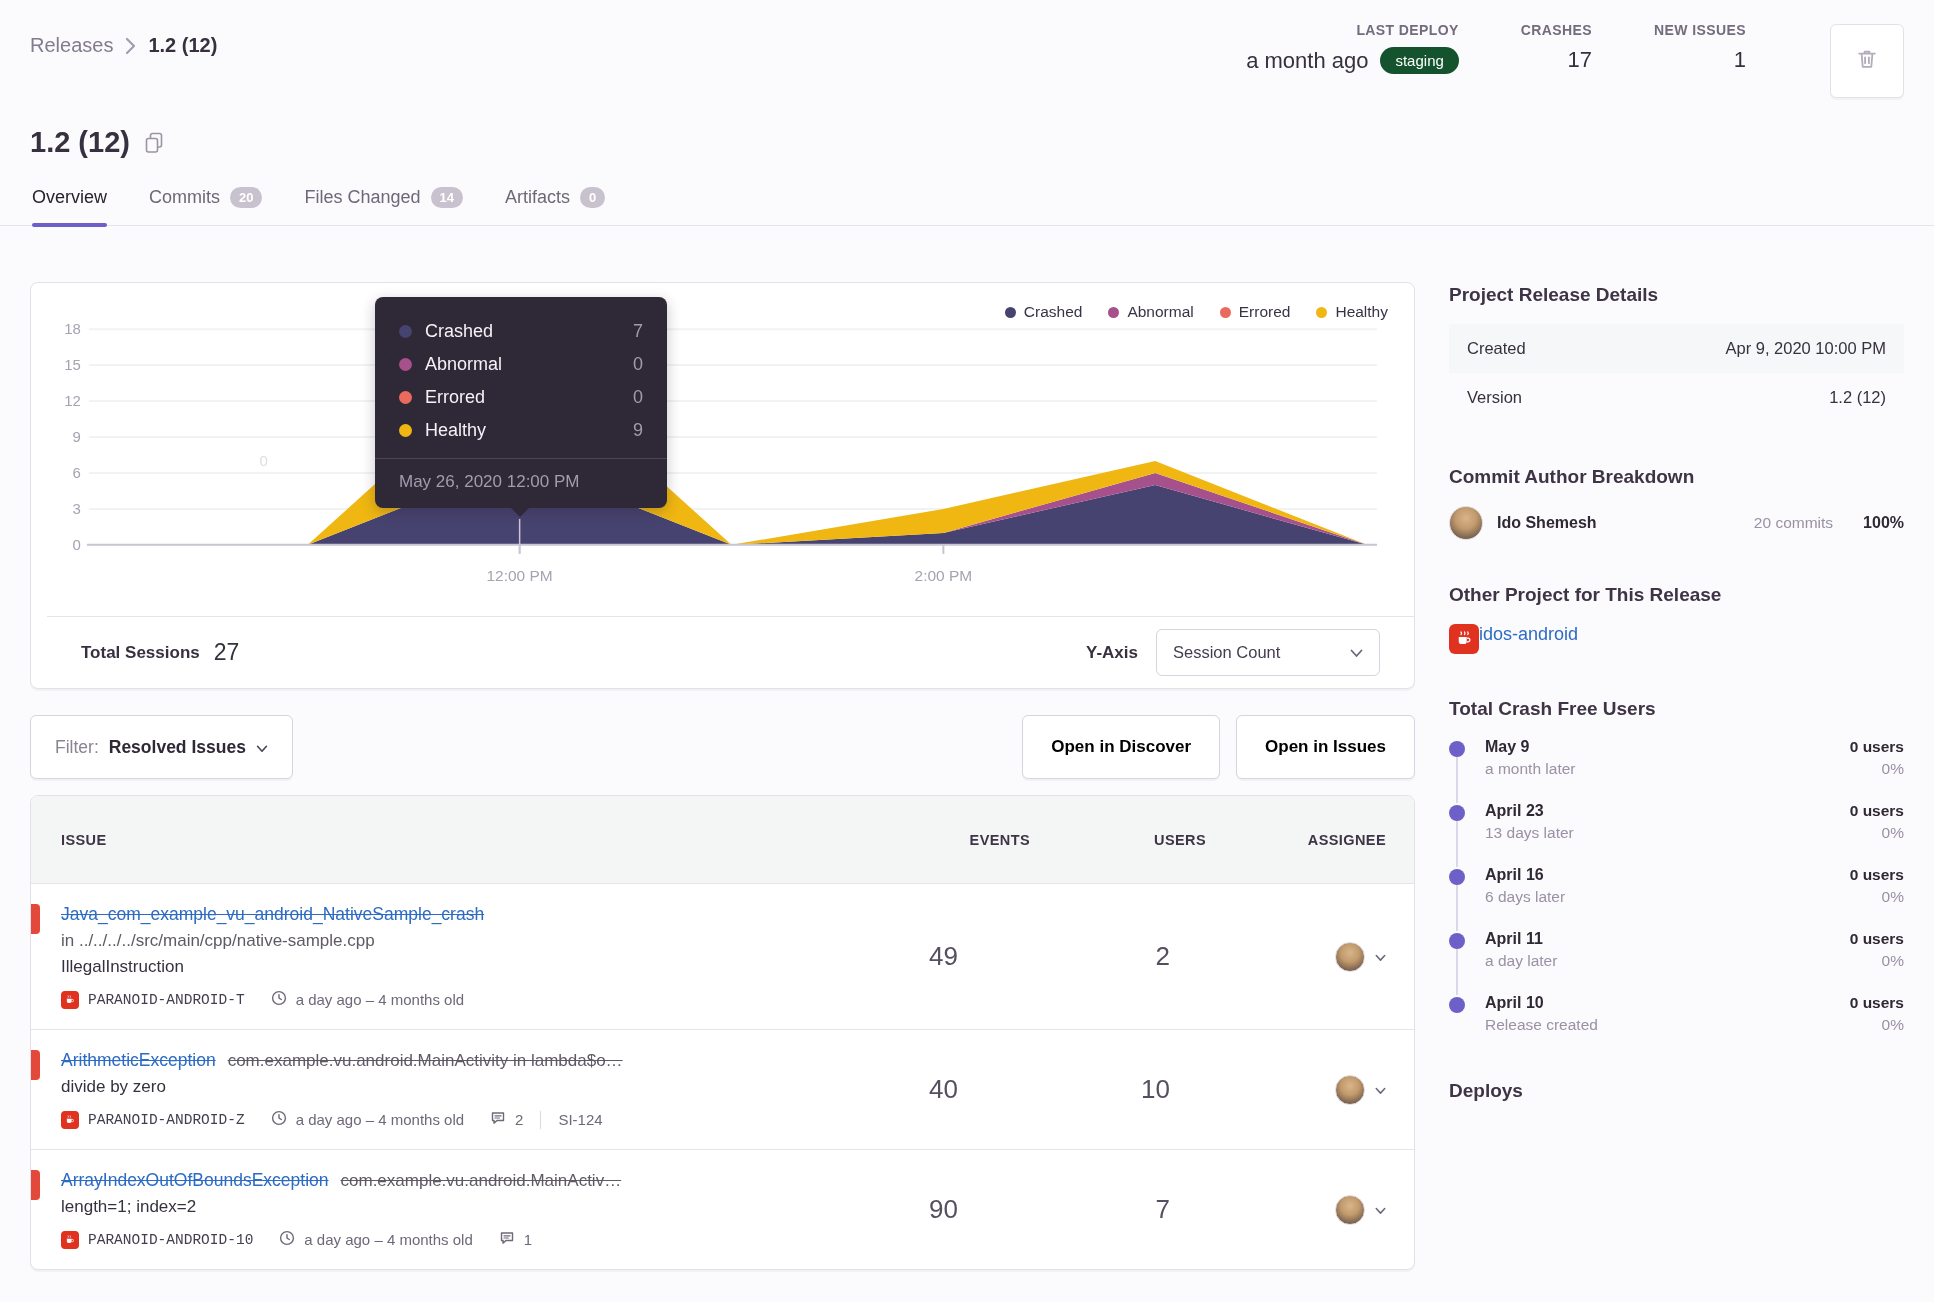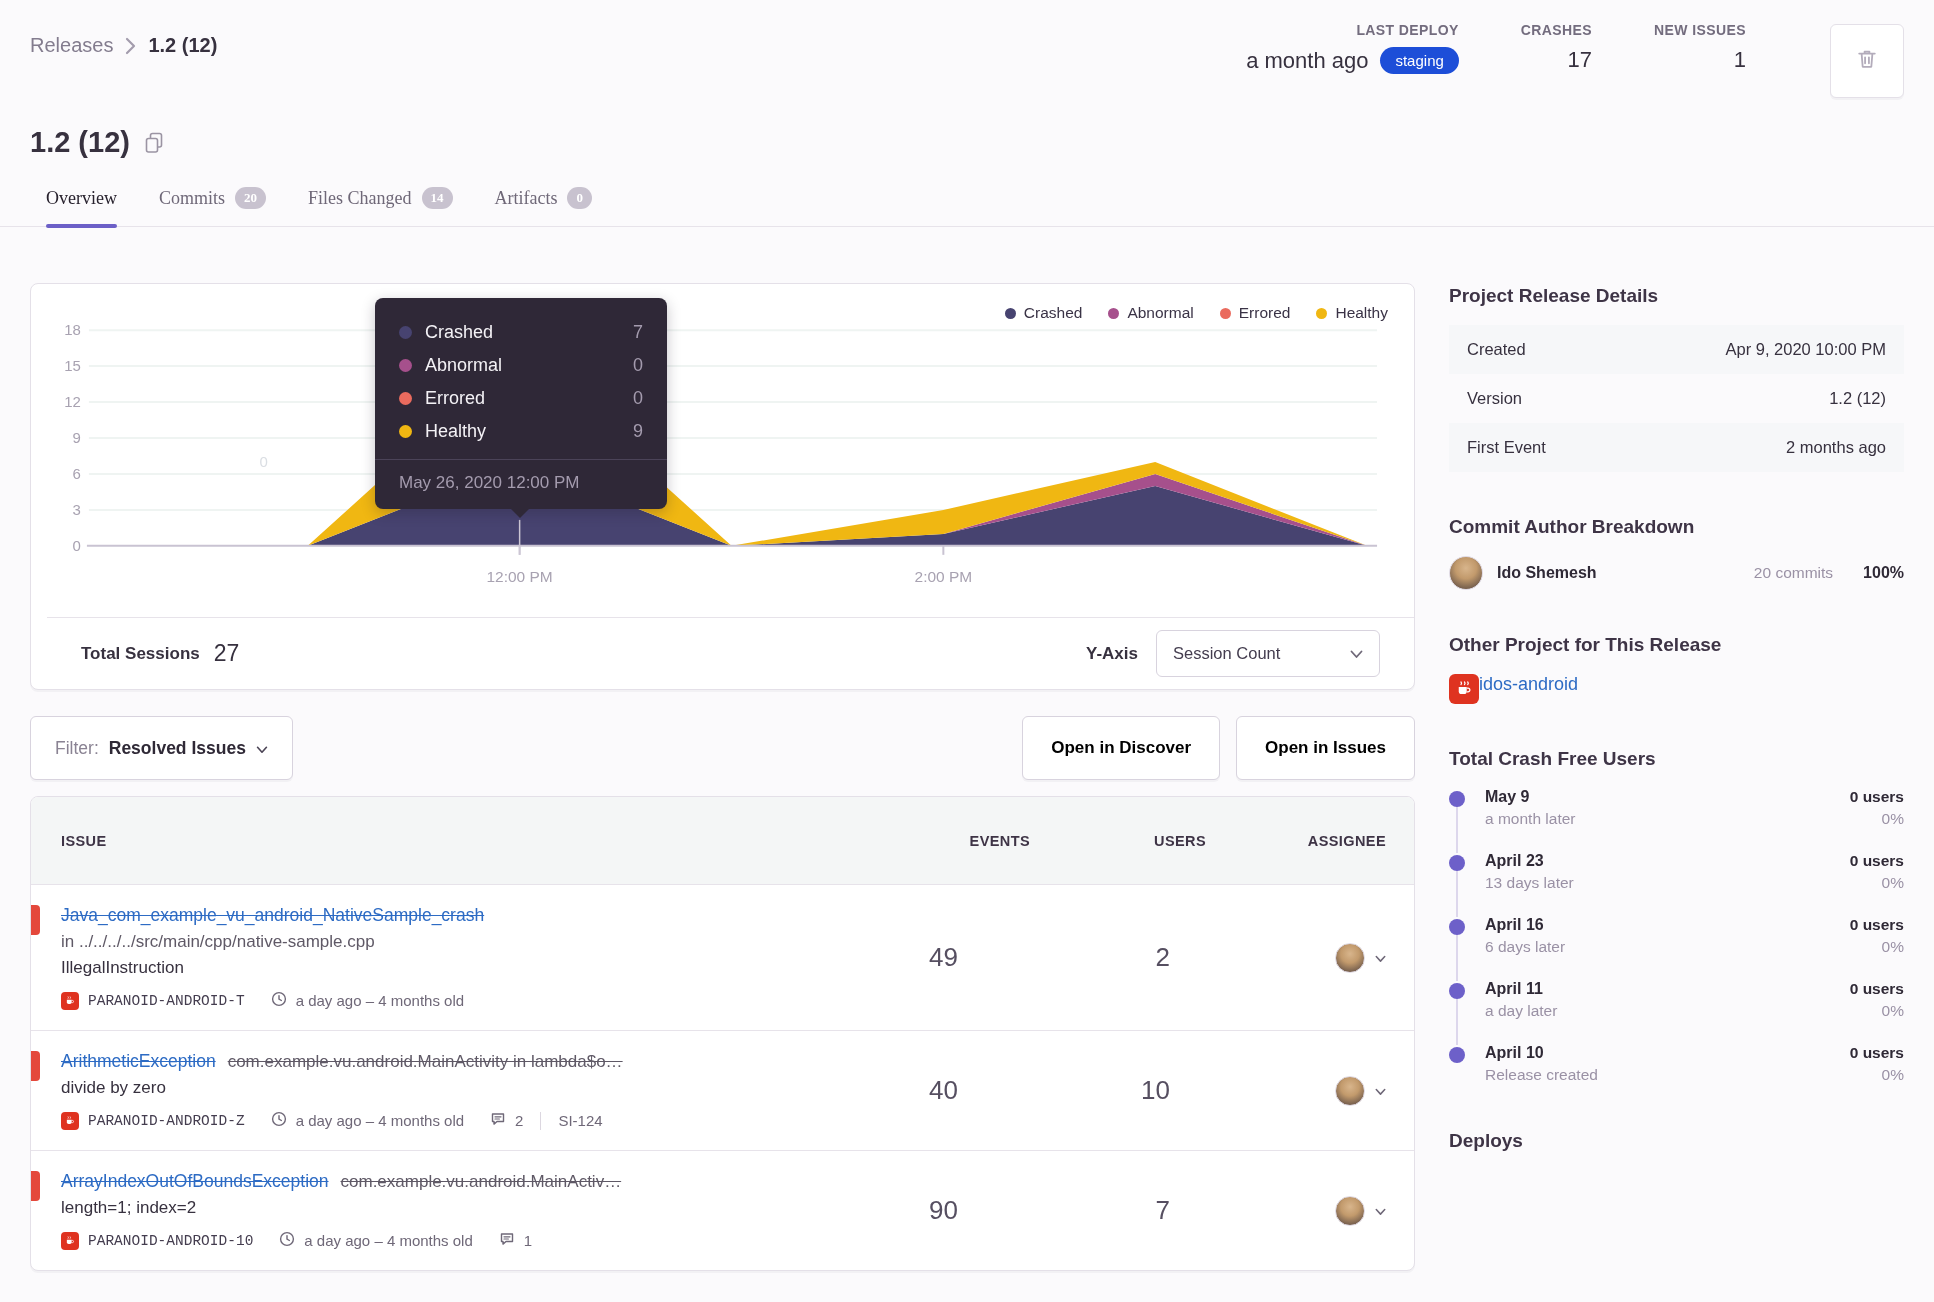--- a/index.html
+++ b/index.html
@@ -13,28 +13,28 @@
 
   
   .topbar { display: flex; justify-content: space-between; align-items: flex-start; padding-top: 22px; }
   .breadcrumb { display: flex; align-items: center; gap: 12px; font-size: 20px; color: #837C8E; padding-top: 12px; }
   .crumb-sep { color: #A39CAD; display: flex; }
   .crumb-current { color: #37313F; font-weight: 700; }
   .stats { display: flex; gap: 62px; align-items: flex-start; justify-content: space-between; }
   .stat { text-align: right; }
   .stat-label { font-size: 14px; font-weight: 700; color: #736C7E; letter-spacing: .4px; }
   .stat-value { margin-top: 9px; font-size: 22px; color: #37313F; display: flex; gap: 12px; align-items: center; justify-content: flex-end; }
-  .env-pill { background: #1d4ed8; color: #FFFFFF; font-size: 15px; padding: 5px 15px; border-radius: 16px; }
+  .env-pill { background: #14532d; color: #FFFFFF; font-size: 15px; padding: 5px 15px; border-radius: 16px; }
   .trash-btn { width: 74px; height: 74px; margin-left: 22px; margin-top: 2px; background: #fff; border: 1px solid #E4E0E8; border-radius: 6px; display: flex; align-items: center; justify-content: center; cursor: pointer; box-shadow: 0 2px 0 rgba(37,26,43,.04); }
 
   
   .title-row { margin-top: 28px; display: flex; align-items: center; gap: 14px; }
   h1.release-title { font-size: 29px; font-weight: 700; color: #37313F; }
   .copy-icon { display: flex; cursor: pointer; }
-  .tabs { margin: 28px -30px 0; padding: 0 46px; border-bottom: 1px solid #E7E3EA; display: flex; gap: 42px; font-family: Liberation Serif, serif; }
+  .tabs { margin: 28px -30px 0; padding: 0 32px; border-bottom: 1px solid #E7E3EA; display: flex; gap: 42px; }
   .tab { font-size: 18px; color: #6F6878; padding-bottom: 17px; position: relative; display: flex; gap: 10px; align-items: center; cursor: pointer; }
   .tab.active { color: #28222E; font-weight: 500; }
   .tab.active::after { content:""; position:absolute; left:0; right:0; bottom:-2px; height:4px; background:#6C5FC7; border-radius:2px; }
   .badge { background: #C8C2CF; color: #fff; font-size: 13px; font-weight: 700; padding: 3px 9px; border-radius: 11px; }
 
   
   .main { display: flex; gap: 34px; margin-top: 56px; }
   .left-col { width: 1385px; flex: 0 0 auto; }
   .sidebar { flex: 1; min-width: 0; padding-top: 2px; }
 
@@ -444,24 +444,20 @@
       <div class="sb-title">Project Release Details</div>
       <div>
         <div class="detail-row striped">
           <span>Created</span>
           <span>Apr 9, 2020 10:00 PM</span>
         </div>
         <div class="detail-row">
           <span>Version</span>
           <span>1.2 (12)</span>
         </div>
-        <div class="detail-row striped">
-          <span>First Event</span>
-          <span>2 months ago</span>
-        </div>
       </div>
 
       <div class="section">
         <div class="sb-title">Commit Author Breakdown</div>
         <div class="author-row">
           <span class="avatar author-avatar"></span>
           <span class="author-name">Ido Shemesh</span>
           <span class="author-commits">20 commits</span>
           <span class="author-pct">100%</span>
         </div>

